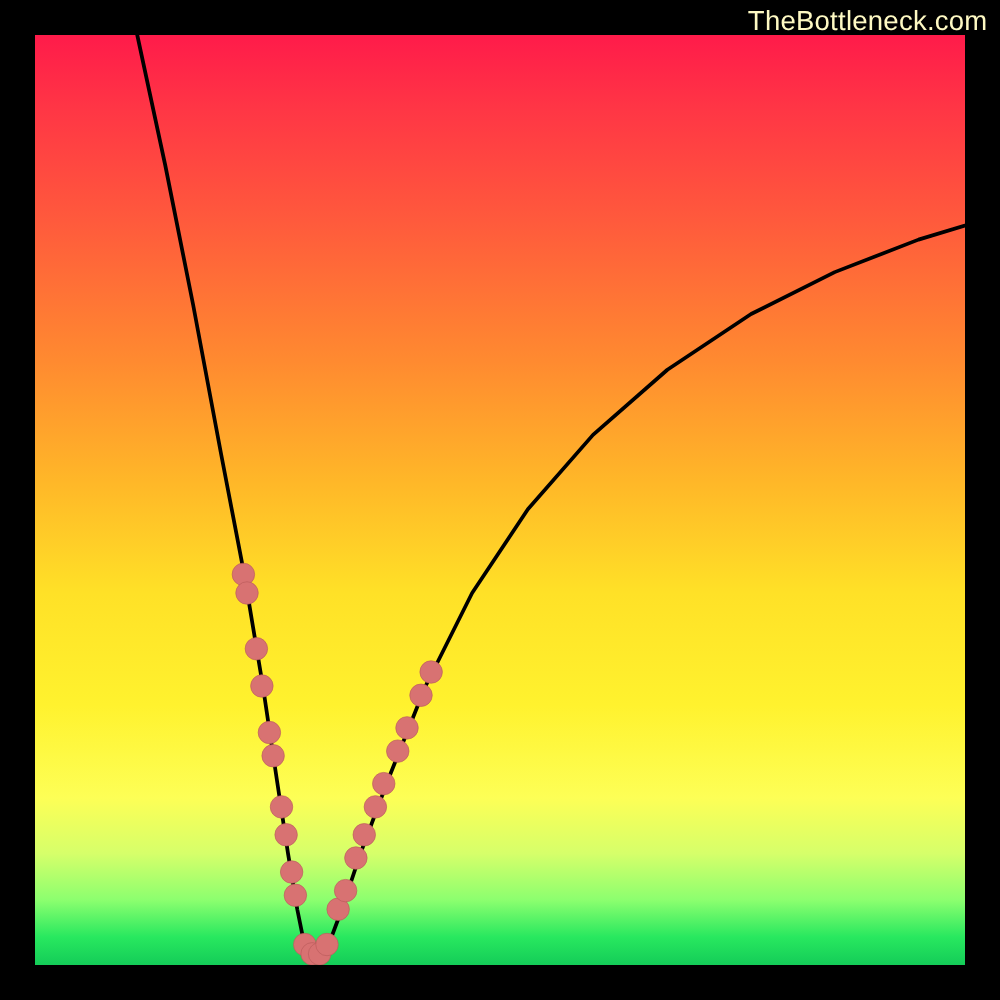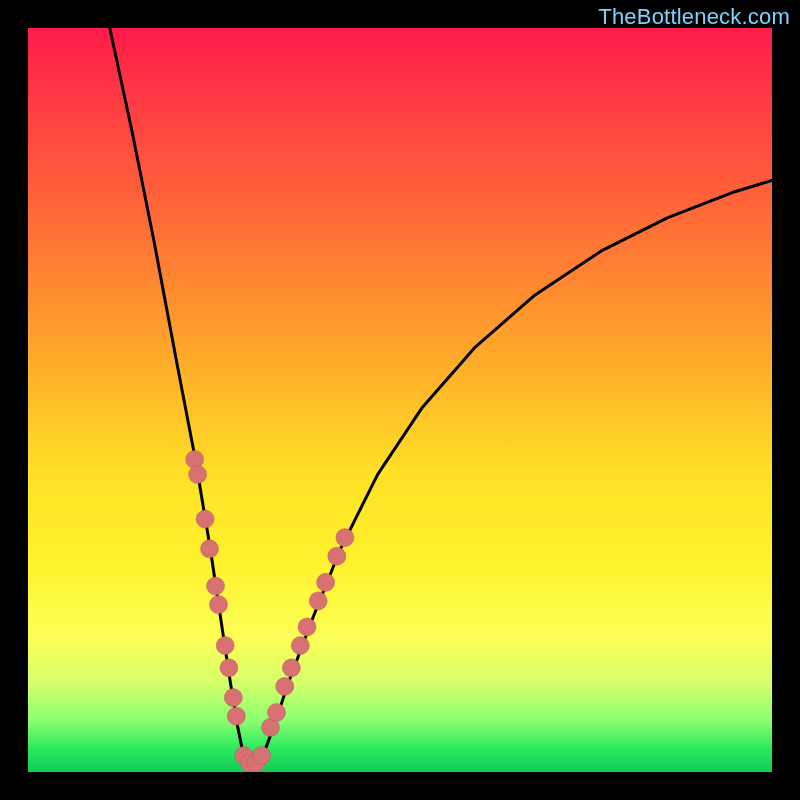--- a/index.html
+++ b/index.html
@@ -37,21 +37,21 @@
       #d6ff6a 88%,
       #8cff6f 93%,
       #28e85f 97%,
       #14cc58 100%
     );
   }
   .watermark {
     position: absolute;
     top: 4px;
     right: 10px;
-    color: #7dd3fc;
+    color: #fef9c3;
     font-size: 22px;
     font-weight: 500;
     letter-spacing: 0.2px;
     z-index: 20;
   }
   svg.curve {
     position: absolute;
     left: 0;
     top: 0;
     width: 744px;

